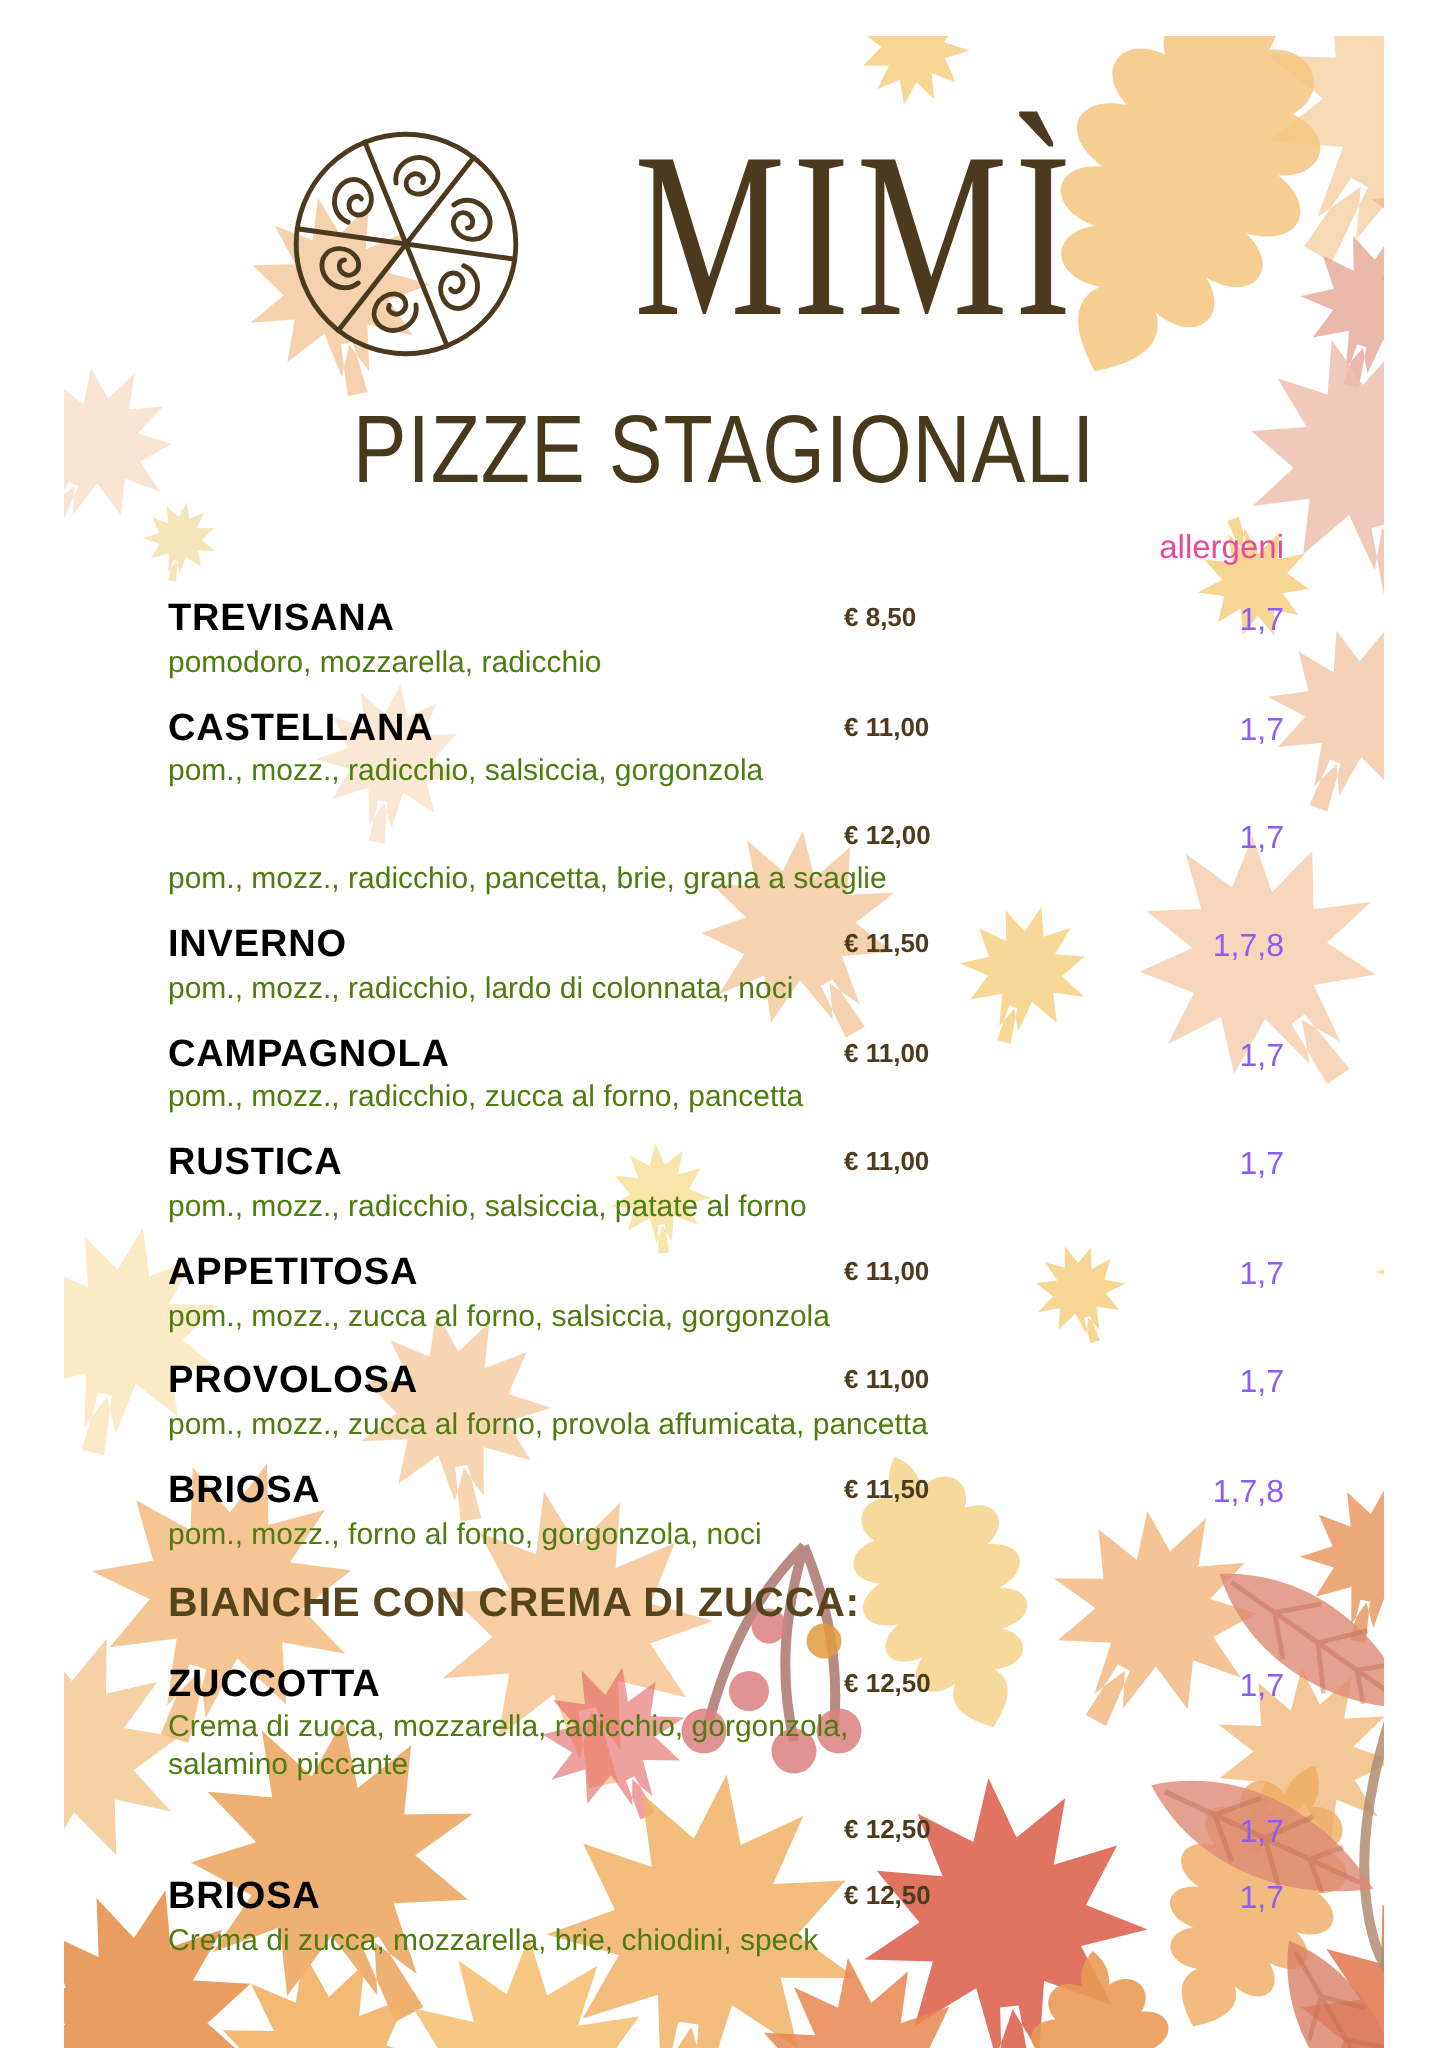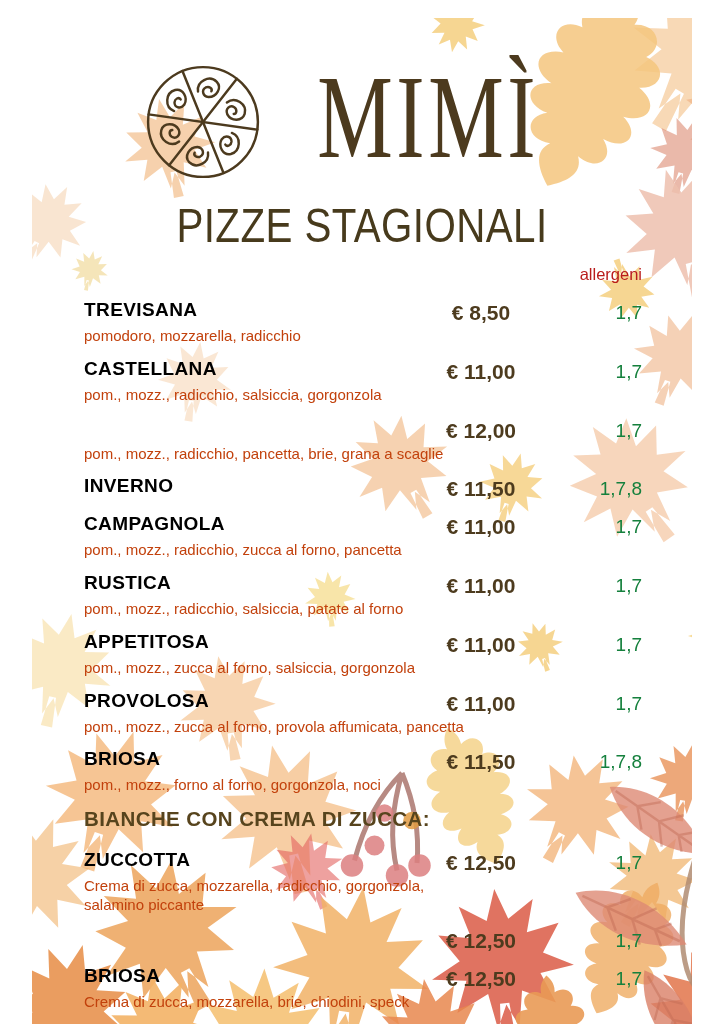--- a/index.html
+++ b/index.html
@@ -14,29 +14,29 @@
   .brand{
     display:inline-block;font-family:"Liberation Serif",serif;font-weight:400;
     font-size:118px;line-height:1;letter-spacing:5px;color:#4c3a1e;
     transform:scaleX(.72);transform-origin:center;margin-top:-8px;
   }
   .title{
     margin:16px 0 0;text-align:center;font-weight:400;font-size:48px;line-height:1;
     color:#473a1c;letter-spacing:.5px;transform:scaleX(.84);transform-origin:center;
   }
   main{position:absolute;left:52px;right:48px;top:247px;z-index:2;}
-  .allergen-label{text-align:right;font-size:16.5px;color:#b91c1c;margin:0 2px 15px 0;}
+  .allergen-label{text-align:right;font-size:16.5px;color:#ec4899;margin:0 2px 15px 0;}
   .section-heading{
     font-weight:700;font-size:20.5px;color:#57441d;letter-spacing:.4px;margin:10px 0 18px;
   }
   .item{display:grid;grid-template-columns:1fr 118px 104px;margin-bottom:12px;}
   .item-name{grid-column:1;grid-row:1;font-weight:700;font-size:19px;letter-spacing:.4px;color:#000000;line-height:1.15;}
-  .item-price{grid-column:2;grid-row:1;text-align:center;font-weight:700;font-size:21px;color:#4d3b1e;padding-top:2px;}
-  .item-allergens{grid-column:3;grid-row:1;text-align:right;font-size:19px;color:#15803d;padding:3px 2px 0 0;}
-  .item-desc{grid-column:1 / -1;font-size:15px;line-height:1.25;color:#c2410c;margin-top:2px;white-space:pre-line;max-width:470px;}
+  .item-price{grid-column:2;grid-row:1;text-align:left;font-weight:700;font-size:13px;color:#4d3b1e;padding-top:2px;}
+  .item-allergens{grid-column:3;grid-row:1;text-align:right;font-size:16px;color:#8b5cf6;padding:3px 2px 0 0;}
+  .item-desc{grid-column:1 / -1;font-size:15px;line-height:1.25;color:#4d7c0f;margin-top:2px;white-space:pre-line;max-width:470px;}
 </style>
 </head>
 <body>
 
 <div class="page">
 
   <svg class="bg" width="724" height="1024" viewBox="0 0 724 1024" aria-hidden="true">
     <defs>
       <path id="maple" d="M50 4 L57 24 L74 13 L68 34 L89 30 L77 48 L96 58 L74 61 L82 81 L61 71 L57 94 L50 79 L43 94 L39 71 L18 81 L26 61 L4 58 L23 48 L11 30 L32 34 L26 13 L43 24 Z M46 78 L44 104 L54 104 L52 78 Z"></path>
       <path id="oak" d="M50 2 C58 8 62 14 57 20 C68 17 73 26 64 32 C76 31 79 41 68 45 C80 47 81 57 69 60 C79 64 77 74 66 74 C72 82 64 90 55 85 C56 92 52 96 50 98 C48 96 44 92 45 85 C36 90 28 82 34 74 C23 74 21 64 31 60 C19 57 20 47 32 45 C21 41 24 31 36 32 C27 26 32 17 43 20 C38 14 42 8 50 2 Z"></path>
@@ -164,20 +164,21 @@
     <div class="item">
       <div class="item-price">€ 12,00</div>
       <div class="item-allergens">1,7</div>
       <div class="item-desc">pom., mozz., radicchio, pancetta, brie, grana a scaglie</div>
     </div>
 
     <div class="item">
       <div class="item-name">INVERNO</div>
       <div class="item-price">€ 11,50</div>
       <div class="item-allergens">1,7,8</div>
+      <div class="item-desc">pom., mozz., radicchio, lardo di colonnata, noci</div>
     </div>
 
     <div class="item">
       <div class="item-name">CAMPAGNOLA</div>
       <div class="item-price">€ 11,00</div>
       <div class="item-allergens">1,7</div>
       <div class="item-desc">pom., mozz., radicchio, zucca al forno, pancetta</div>
     </div>
 
     <div class="item">

